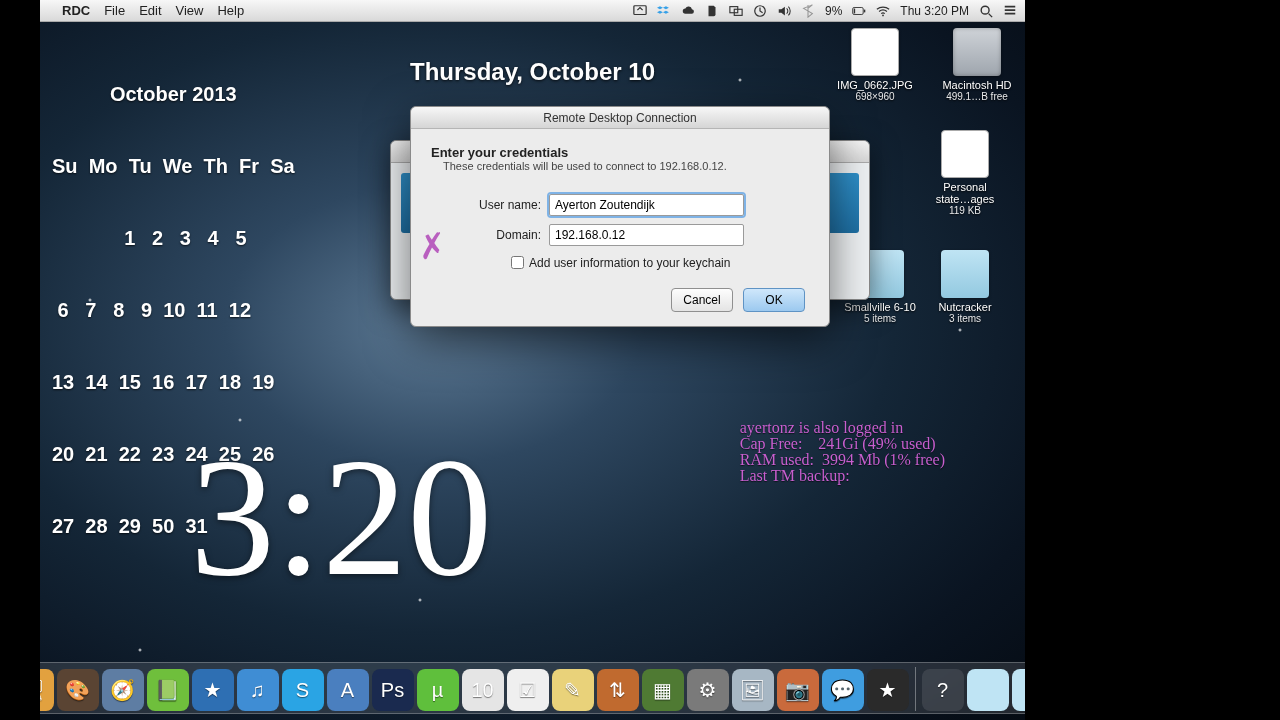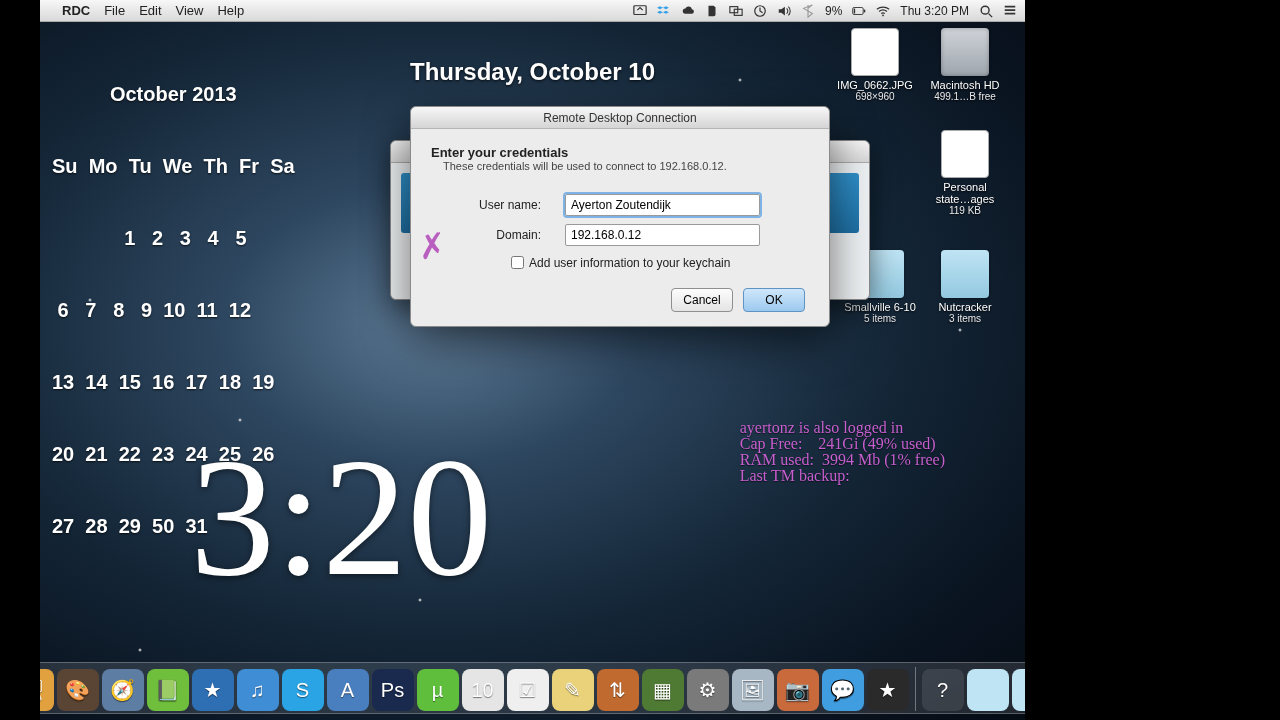--- a/index.html
+++ b/index.html
@@ -53,21 +53,21 @@
 .bgwin .titlebar { height:22px; background:linear-gradient(#f6f6f6,#d7d7d7); border-bottom:1px solid #aaa; border-radius:6px 6px 0 0; }
 .bgwin .banner { margin:10px; height:60px; background:linear-gradient(#2f8fc8,#1e6fa3); border-radius:3px; }
 
 
 .dialog { position:absolute; left:370px; top:106px; width:420px; background:#ececec; border:1px solid #8a8a8a; border-radius:6px; box-shadow:0 14px 44px rgba(0,0,0,.55); }
 .dialog .dtitle { height:22px; background:linear-gradient(#f7f7f7,#d5d5d5); border-bottom:1px solid #b5b5b5; border-radius:6px 6px 0 0; font-size:12px; text-align:center; line-height:22px; color:#333; }
 .dialog .body { padding:16px 20px 14px 20px; font-size:12px; color:#222; }
 .dialog .heading { font-weight:bold; font-size:13px; }
 .dialog .subtext { font-size:11px; color:#444; margin-left:12px; margin-bottom:22px; }
 .dialog .row { display:flex; align-items:center; margin-bottom:8px; }
-.dialog .row label { width:110px; text-align:right; margin-right:24px; font-size:12px; }
+.dialog .row label { width:110px; text-align:right; margin-right:8px; font-size:12px; }
 .dialog .row input[type=text], .dialog .row input[type=password] { width:195px; height:22px; border:1px solid #9a9a9a; border-radius:2px; padding:0 5px; font-size:12px; background:#fff; }
 .dialog .row input.focus { outline:2px solid #7fb3e6; outline-offset:0; }
 .dialog .kchain { margin:10px 0 18px 80px; font-size:12px; display:flex; align-items:flex-start; gap:5px; }
 .dialog .buttons { display:flex; justify-content:flex-end; gap:10px; padding-right:4px; }
 .dialog button { height:24px; min-width:62px; border:1px solid #8f8f8f; border-radius:4px; background:linear-gradient(#fdfdfd,#e4e4e4); font-size:12px; cursor:pointer; }
 .dialog button.primary { background:linear-gradient(#cfe7fb,#9cc9ef); border-color:#5f93c4; }
 
 .annot-x { position:absolute; left:378px; top:226px; color:#b95fbf; font-size:34px; font-family:"Brush Script MT",cursive; transform:rotate(-8deg); pointer-events:none; }
 
 
@@ -176,21 +176,21 @@
     <div>27  28  29  50  31</div>
   </div>
 
   <div class="bigclock">3:20</div>
 
   <div class="deskicon" style="top:28px; right:110px;">
     <div class="thumb img"></div>
     <div>IMG_0662.JPG</div>
     <div class="sub">698×960</div>
   </div>
-  <div class="deskicon" style="top:28px; right:20px;">
+  <div class="deskicon" style="top:28px; right:8px;">
     <div class="thumb hd"></div>
     <div>Macintosh HD</div>
     <div class="sub">499.1…B free</div>
   </div>
   <div class="deskicon" style="top:130px; right:20px;">
     <div class="thumb doc"></div>
     <div>Personal state…ages</div>
     <div class="sub">119 KB</div>
   </div>
   <div class="deskicon" style="top:250px; right:105px;">

